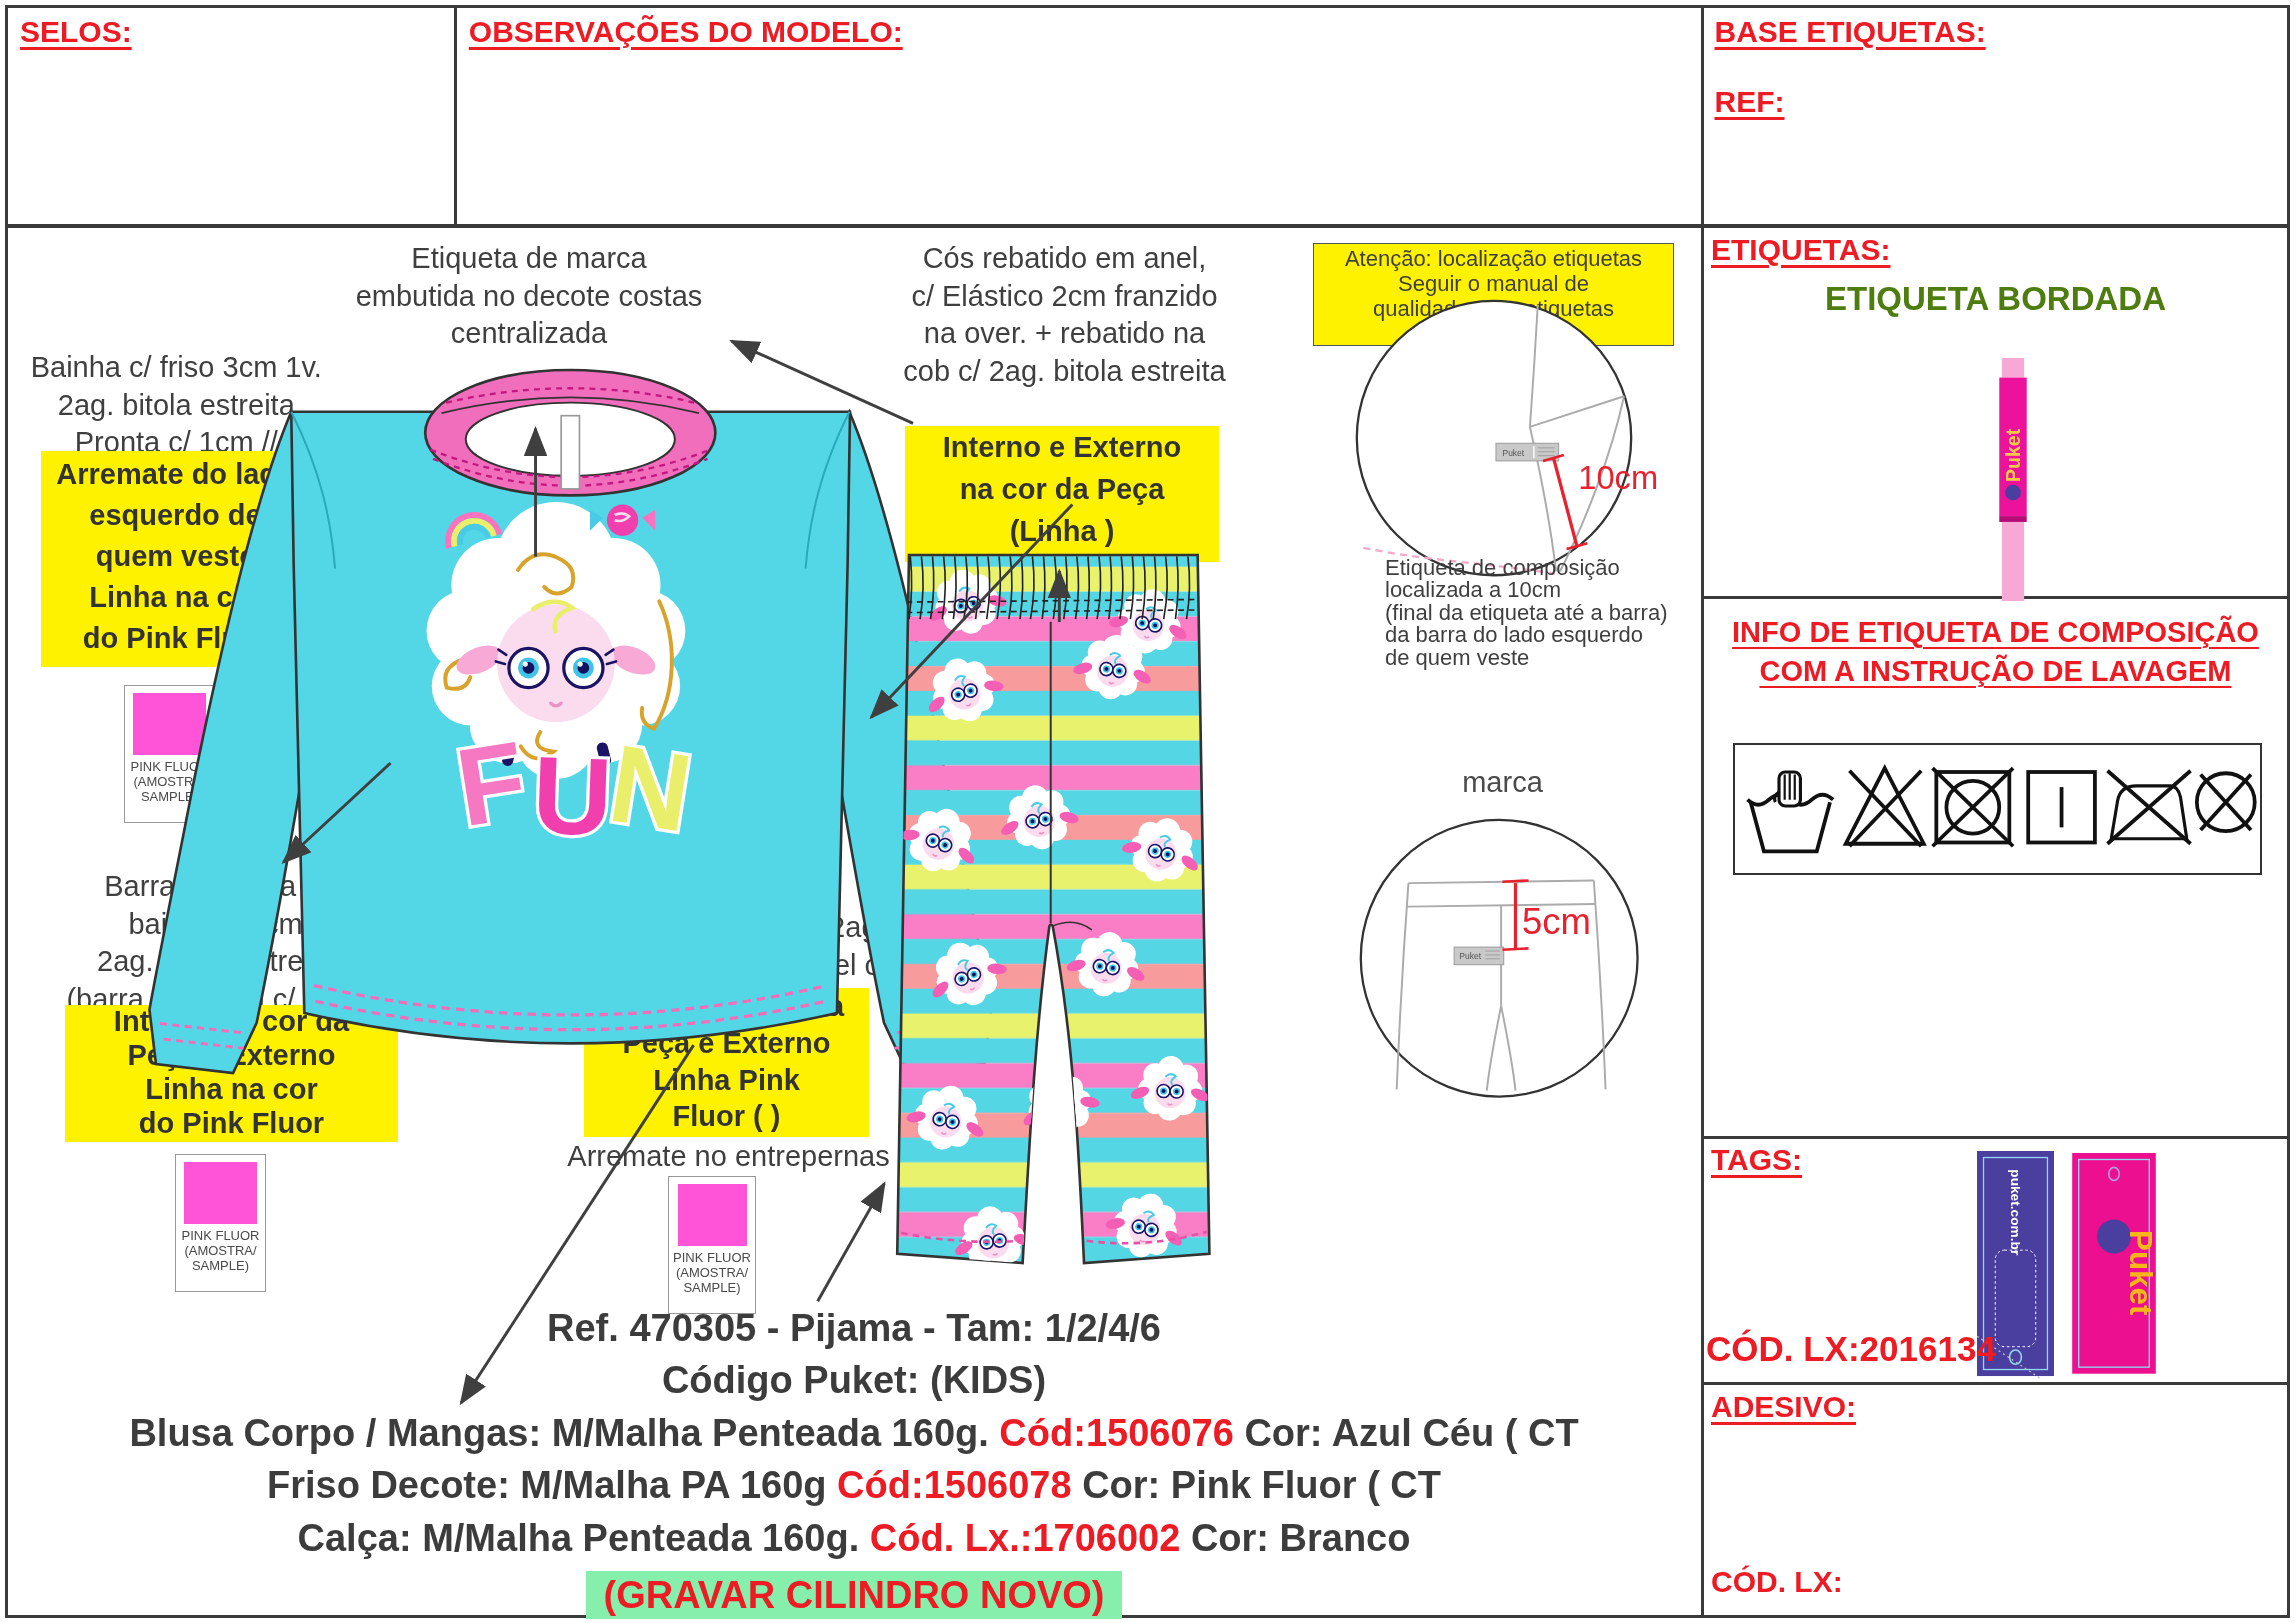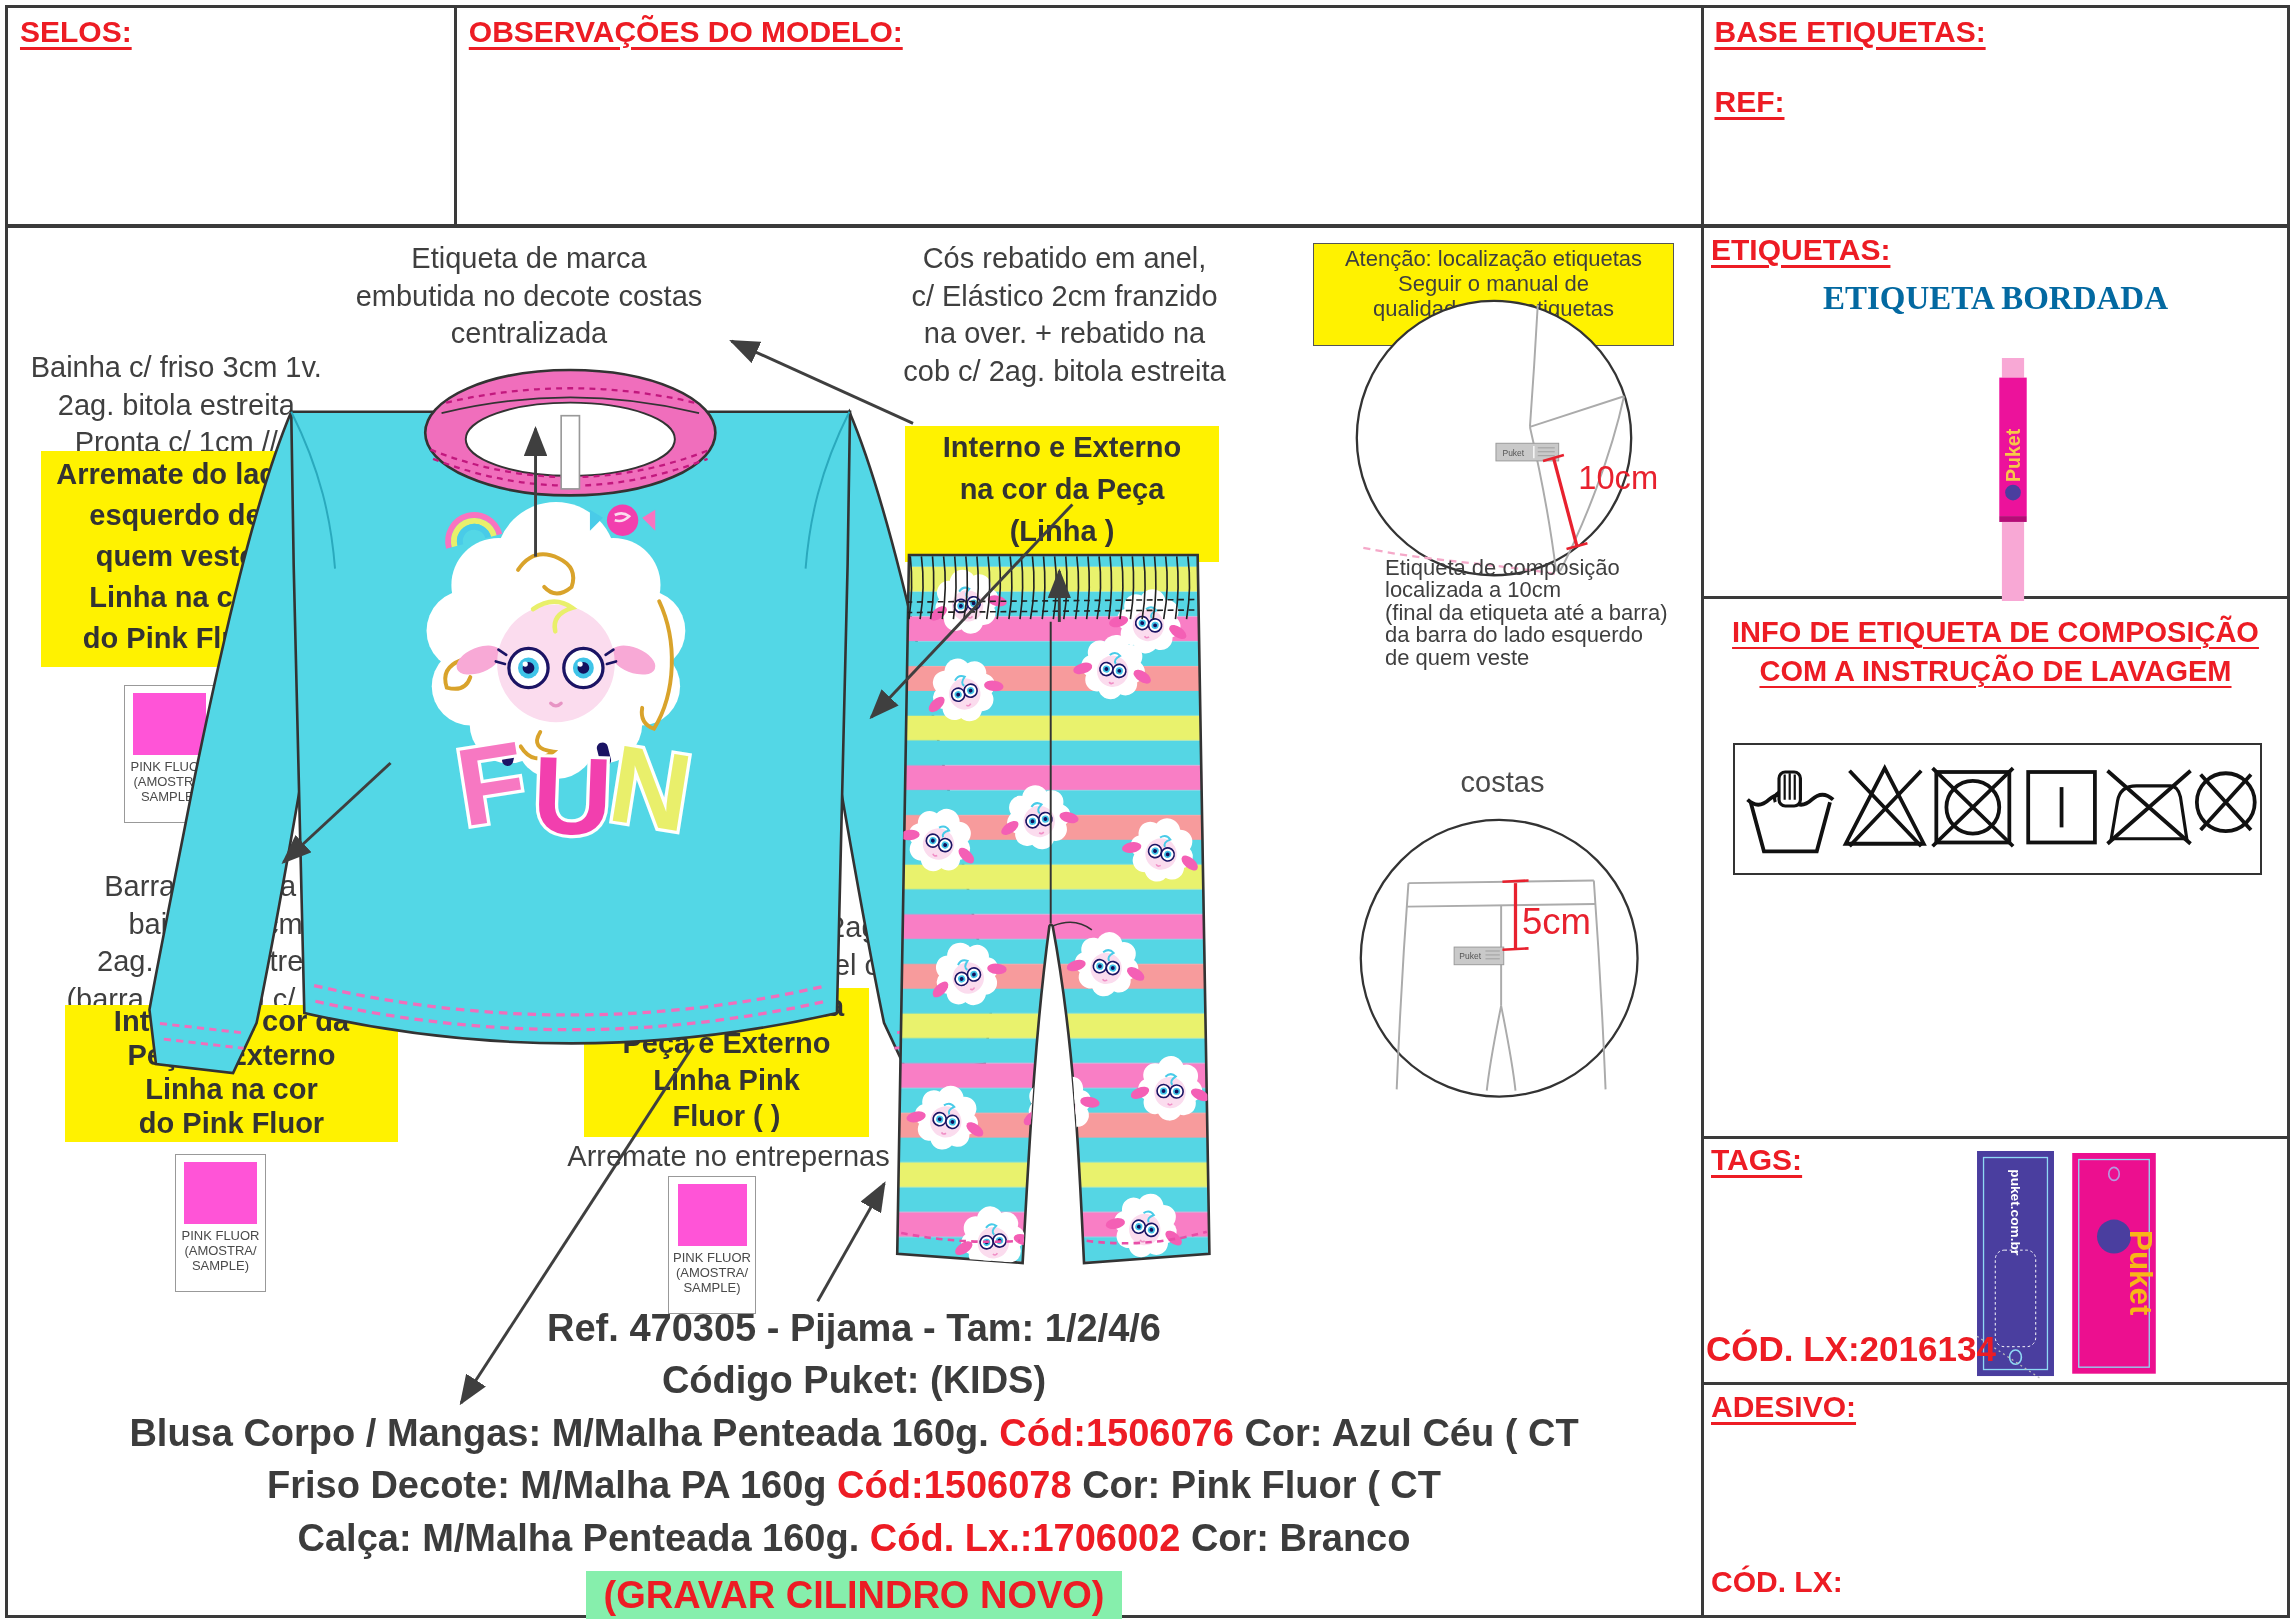--- a/index.html
+++ b/index.html
@@ -140,21 +140,21 @@
     </g>
     <text x="354" y="300" font-size="50" fill="#E8212E">10cm</text>
   </svg>
 
   <div class="abs" style="left:1385px;top:557px;width:353px;font-size:22px;line-height:1.02;white-space:pre-line;color:#3F3F3F;">Etiqueta de composição
 localizada a 10cm
 (final da etiqueta até a barra)
 da barra do lado esquerdo
 de quem veste</div>
 
-  <div class="abs" style="left:1372px;top:766px;width:261px;text-align:center;font-size:29px;color:#4a4a4a;">costas</div>
+  <div class="abs" style="left:1372px;top:766px;width:261px;text-align:center;font-size:29px;color:#4a4a4a;">marca</div>
 
   <svg style="left:1351px;top:810px;" width="297" height="297" viewBox="0 0 455 455">
     <circle cx="227" cy="227" r="212" fill="#fff" stroke="#333" stroke-width="3.5"></circle>
     <g stroke="#ABABAB" stroke-width="3" fill="none">
       <path d="M88,112 L372,108"></path>
       <path d="M86,148 L374,144"></path>
       <path d="M88,112 C80,220 74,330 70,428"></path>
       <path d="M372,108 C380,220 386,330 390,428"></path>
       <path d="M230,146 L230,300"></path>
       <path d="M230,300 C220,350 212,392 208,430"></path>
@@ -383,21 +383,21 @@
       <line x1="1398" y1="648" x2="1120" y2="522" marker-end="url(#ah)"></line>
       <line x1="1642" y1="772" x2="1334" y2="1098" marker-end="url(#ah)"></line>
       <line x1="598" y1="1168" x2="434" y2="1320" marker-end="url(#ah)"></line>
       <line x1="1062" y1="1600" x2="706" y2="2148" marker-end="url(#ah)"></line>
       <line x1="1622" y1="952" x2="1622" y2="874" marker-end="url(#ah)"></line>
       <line x1="1252" y1="1992" x2="1354" y2="1812" marker-end="url(#ah)"></line>
     </g>
   </svg>
 
   <div class="abs rhead" style="left:1711px;top:233px;">ETIQUETAS:</div>
-  <div class="abs" style="left:1701px;top:280px;width:589px;text-align:center;font-size:33px;font-weight:bold;color:#0369a1;font-family:Liberation Serif, serif;">ETIQUETA BORDADA</div>
+  <div class="abs" style="left:1701px;top:280px;width:589px;text-align:center;font-size:33px;font-weight:bold;color:#4d7c0f;">ETIQUETA BORDADA</div>
 
   <svg style="left:1996px;top:358px;" width="34" height="243" viewBox="0 0 52 372">
     <rect x="9" y="0" width="34" height="30" fill="#F8A8D5"></rect>
     <rect x="5" y="30" width="42" height="212" fill="#EC129B"></rect>
     <rect x="5" y="242" width="42" height="9" fill="#B50C77"></rect>
     <rect x="9" y="251" width="34" height="121" fill="#F8A8D5"></rect>
     <circle cx="26" cy="206" r="12" fill="#4A3E9F"></circle>
     <text transform="translate(36,190) rotate(-90)" font-size="30" font-weight="bold" fill="#F7C948">Puket</text>
   </svg>
 

